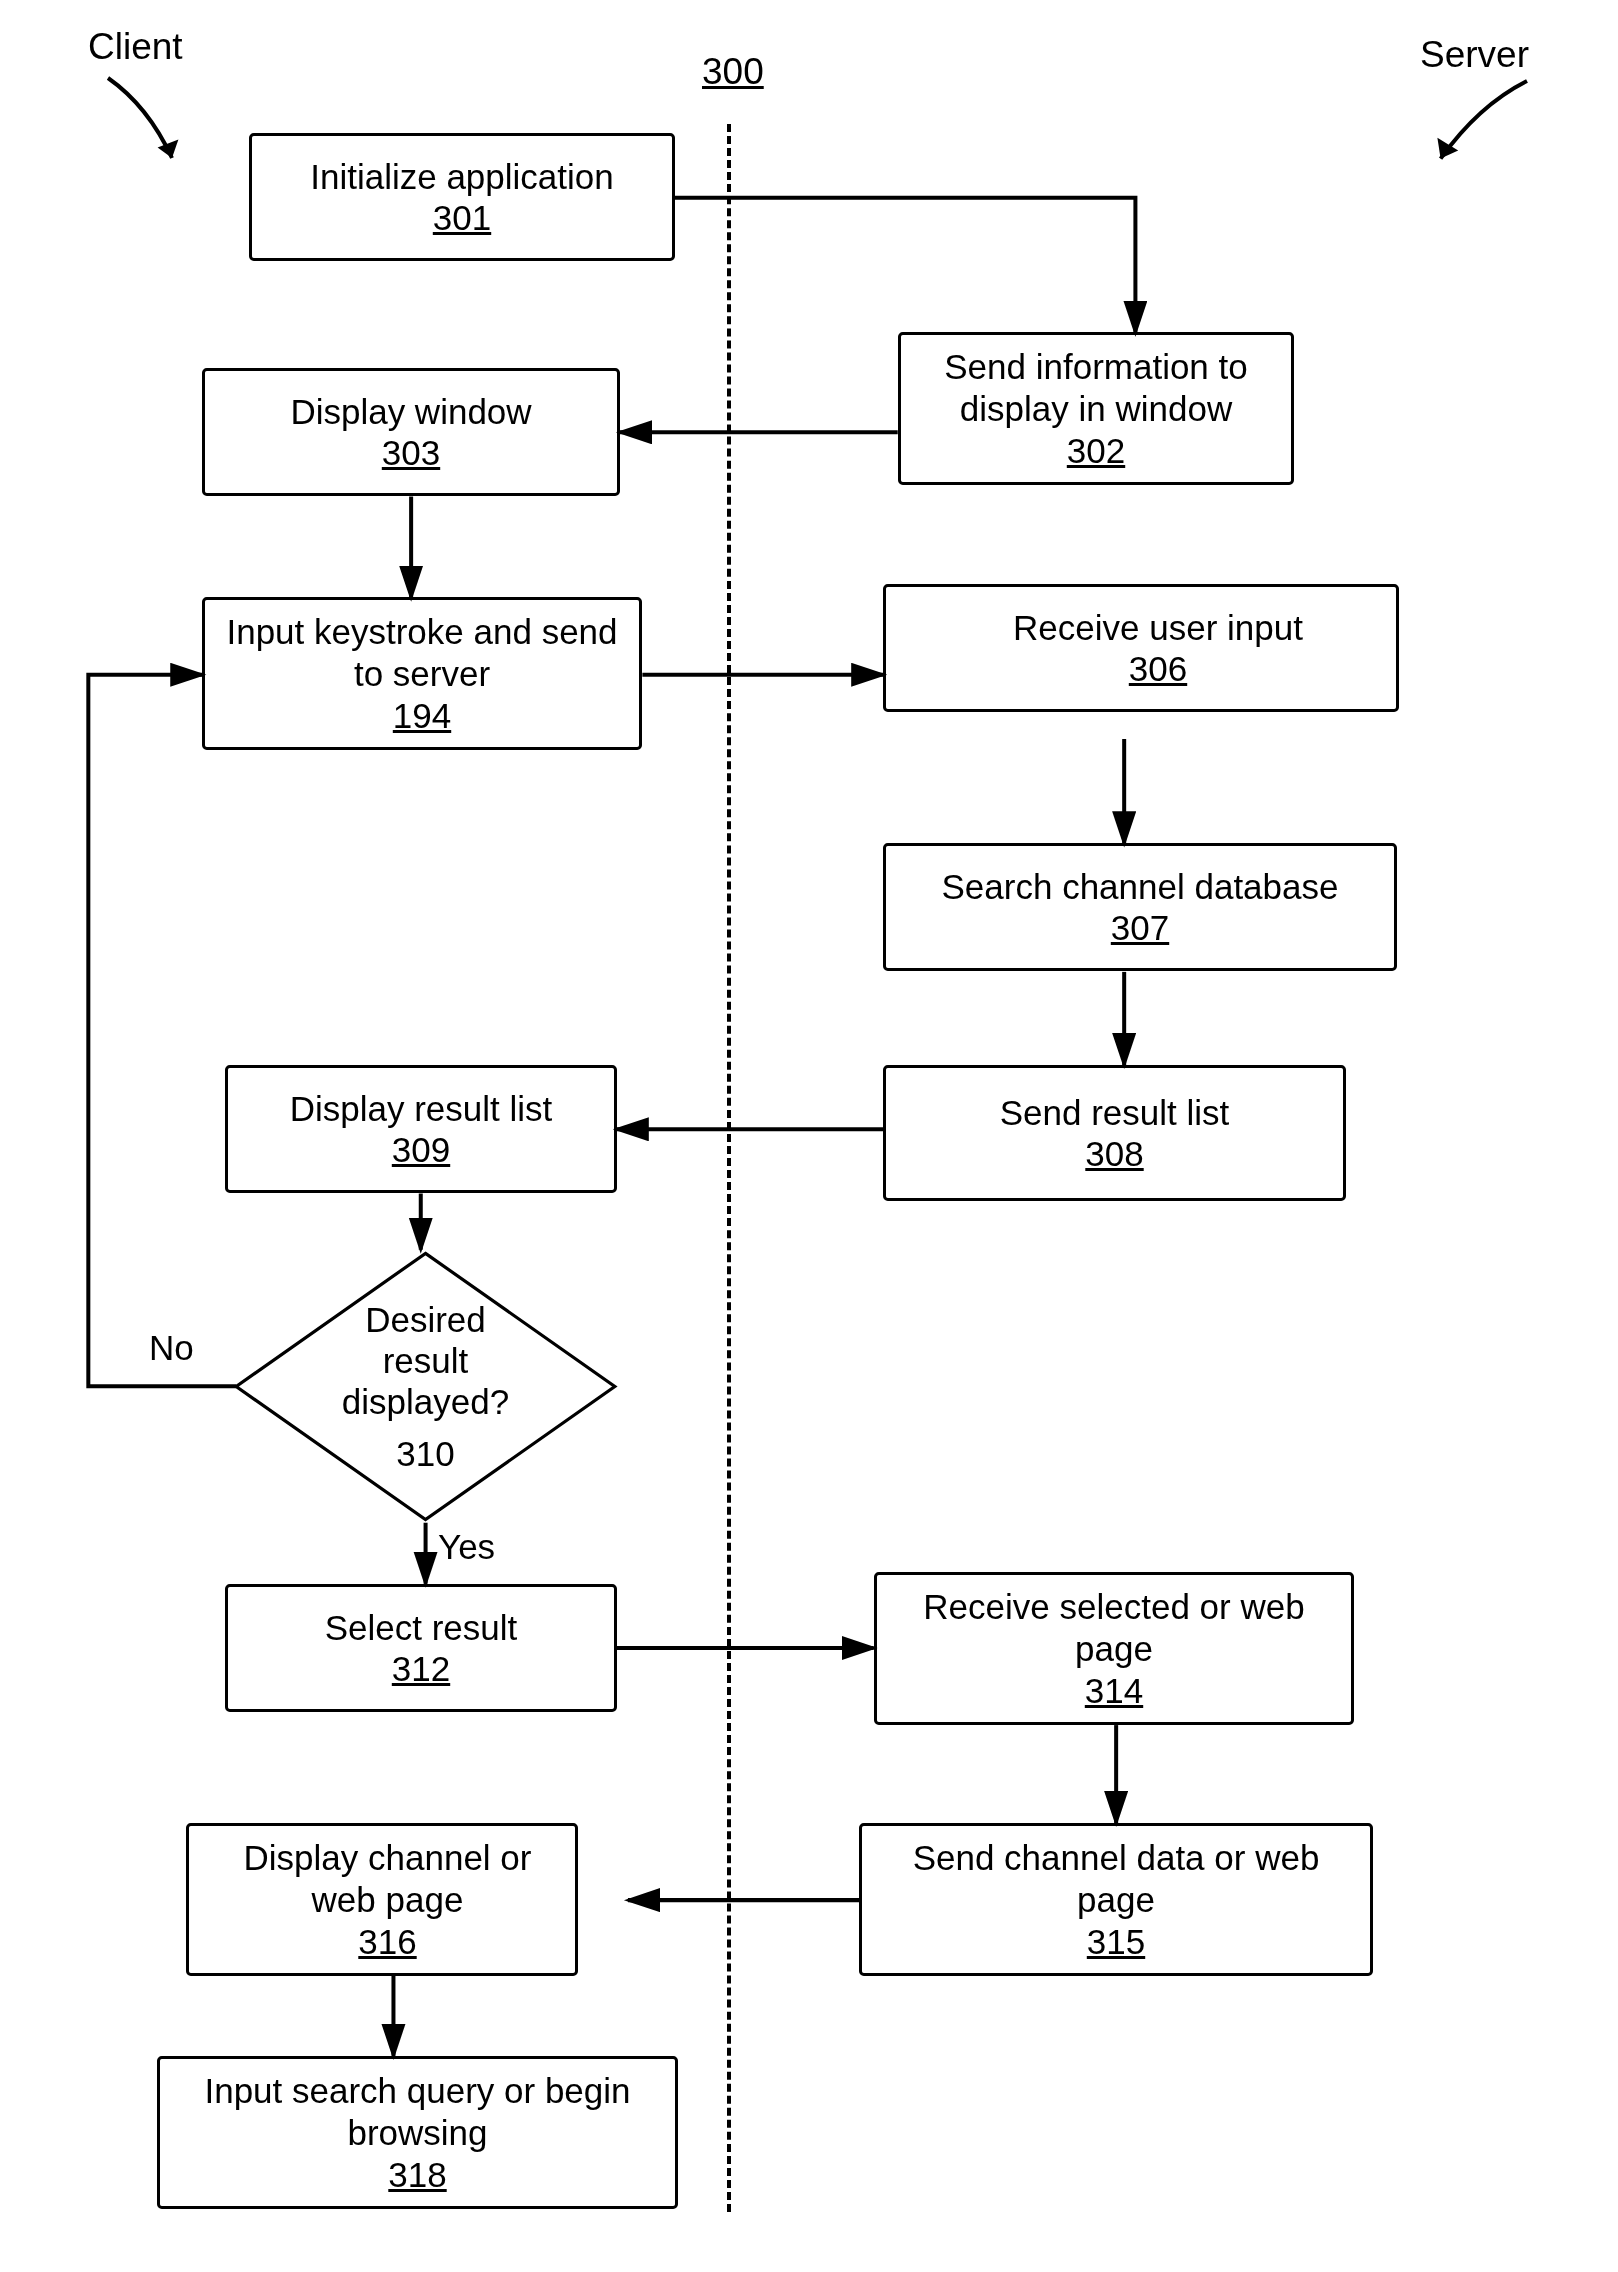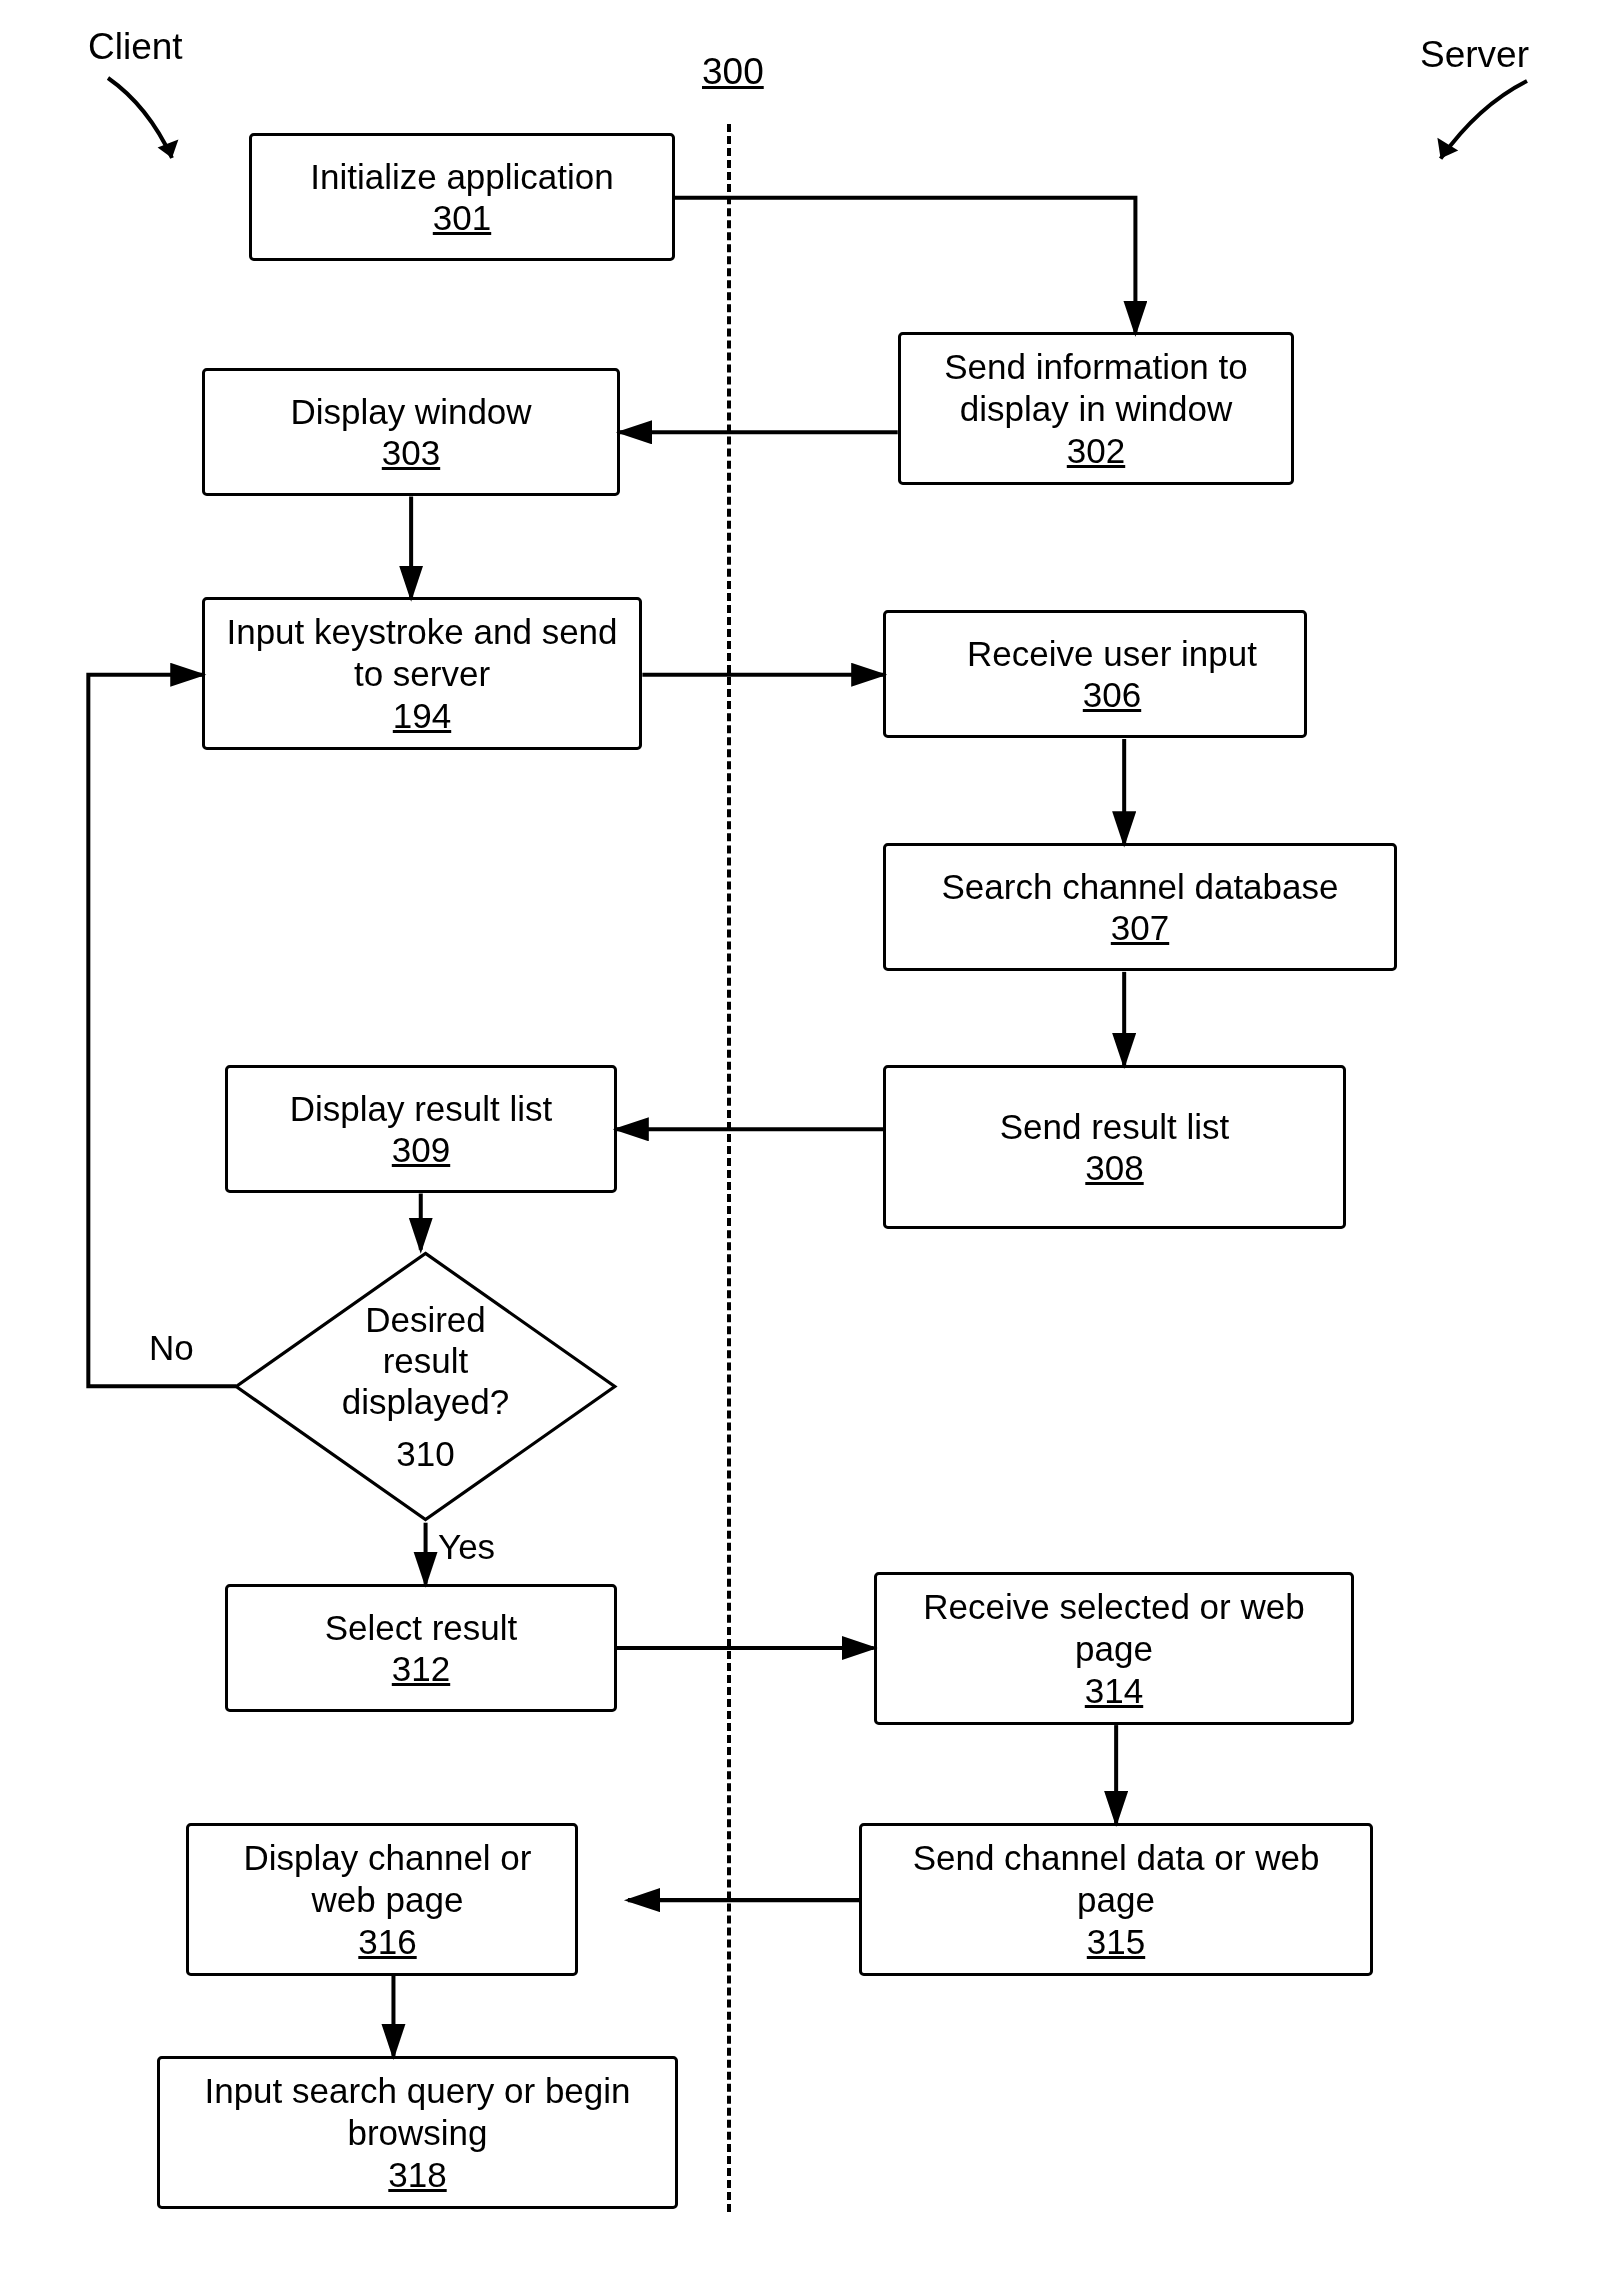--- a/index.html
+++ b/index.html
@@ -155,31 +155,31 @@
   <div class="box" style="left:157px; top:2056px; width:521px; height:153px;align-items:center;">
     <div class="title">Input search query or begin browsing</div>
     <div class="num">318</div>
   </div>
 
   <div class="box" style="left:898px; top:332px; width:396px; height:153px;">
     <div class="title">Send information to display in window</div>
     <div class="num">302</div>
   </div>
 
-  <div class="box" style="left:883px; top:610px; width:424px; height:128px;padding-left:47px;">
+  <div class="box" style="left:883px; top:584px; width:516px; height:128px;padding-left:47px;">
     <div class="title">Receive user input</div>
     <div class="num">306</div>
   </div>
 
   <div class="box" style="left:883px; top:843px; width:514px; height:128px;">
     <div class="title">Search channel database</div>
     <div class="num">307</div>
   </div>
 
-  <div class="box" style="left:883px; top:1065px; width:463px; height:164px;">
+  <div class="box" style="left:883px; top:1065px; width:463px; height:136px;">
     <div class="title">Send result list</div>
     <div class="num">308</div>
   </div>
 
   <div class="box" style="left:874px; top:1572px; width:480px; height:153px;">
     <div class="title">Receive selected or web page</div>
     <div class="num">314</div>
   </div>
 
   <div class="box" style="left:859px; top:1823px; width:514px; height:153px;">

